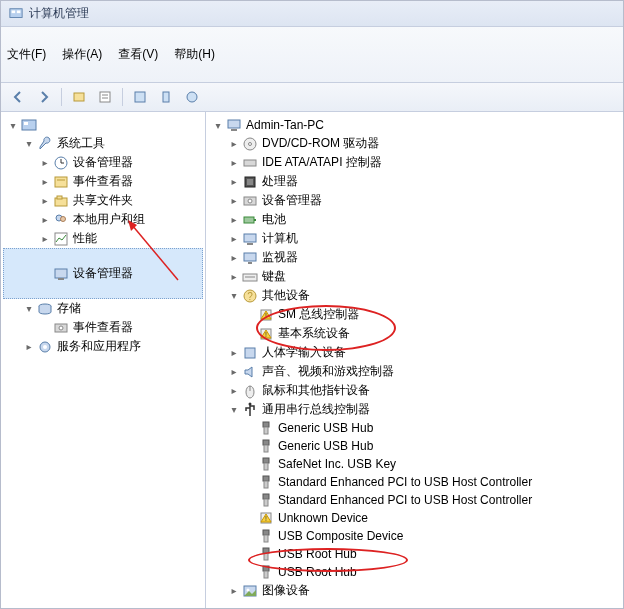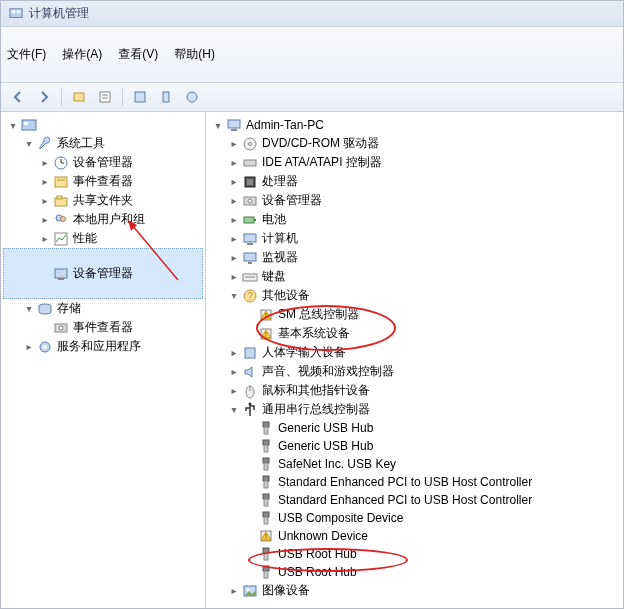--- a/index.html
+++ b/index.html
@@ -589,39 +589,39 @@
                     </span>
                     <span class="tree-label">Standard Enhanced PCI to USB Host Controller</span>
                   </div>
                 </li>
                 <li class="tree-node">
                   <div class="tree-row">
                     <span class="tree-indent" style="width: 32px;"></span>
                     <span class="expander empty"></span>
                     <span class="tree-icon">
                       <svg width="16" height="16" viewBox="0 0 16 16">
-                        <rect x="5" y="2" width="6" height="5" fill="#888" stroke="#555"></rect>
-                        <rect x="6" y="7" width="4" height="7" fill="#ccc" stroke="#888"></rect>
-                      </svg>
-                    </span>
-                    <span class="tree-label">USB Composite Device</span>
-                  </div>
-                </li>
-                <li class="tree-node">
-                  <div class="tree-row">
-                    <span class="tree-indent" style="width: 32px;"></span>
-                    <span class="expander empty"></span>
-                    <span class="tree-icon">
-                      <svg width="16" height="16" viewBox="0 0 16 16">
                         <rect x="3" y="3" width="10" height="10" fill="#eee" stroke="#888"></rect>
                         <polygon points="8,4 13,12 3,12" fill="#f6d040" stroke="#cc9900"></polygon>
                         <text x="8" y="11" font-size="7" text-anchor="middle" fill="#333">!</text>
                       </svg>
                     </span>
                     <span class="tree-label">Unknown Device</span>
+                  </div>
+                </li>
+                <li class="tree-node">
+                  <div class="tree-row">
+                    <span class="tree-indent" style="width: 32px;"></span>
+                    <span class="expander empty"></span>
+                    <span class="tree-icon">
+                      <svg width="16" height="16" viewBox="0 0 16 16">
+                        <rect x="5" y="2" width="6" height="5" fill="#888" stroke="#555"></rect>
+                        <rect x="6" y="7" width="4" height="7" fill="#ccc" stroke="#888"></rect>
+                      </svg>
+                    </span>
+                    <span class="tree-label">USB Composite Device</span>
                   </div>
                 </li>
                 <li class="tree-node">
                   <div class="tree-row">
                     <span class="tree-indent" style="width: 32px;"></span>
                     <span class="expander empty"></span>
                     <span class="tree-icon">
                       <svg width="16" height="16" viewBox="0 0 16 16">
                         <rect x="5" y="2" width="6" height="5" fill="#888" stroke="#555"></rect>
                         <rect x="6" y="7" width="4" height="7" fill="#ccc" stroke="#888"></rect>

